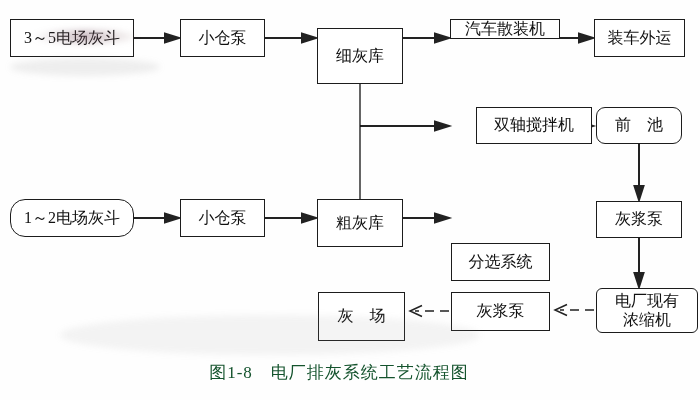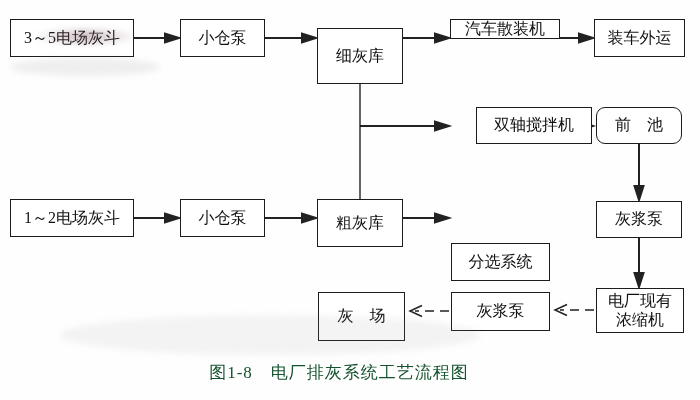--- a/index.html
+++ b/index.html
@@ -104,29 +104,29 @@
 
   <div class="node" style="left:10px; top:19px; width:124px; height:38px;">3～5电场灰斗</div>
   <div class="node" style="left:180px; top:19px; width:85px; height:38px;">小仓泵</div>
   <div class="node" style="left:317px; top:28px; width:86px; height:56px;">细灰库</div>
   <div class="node" style="left:450px; top:19px; width:110px; height:20px;">汽车散装机</div>
   <div class="node" style="left:594px; top:19px; width:91px; height:38px;">装车外运</div>
 
   <div class="node" style="left:451px; top:107px; width:116px; height:37px;margin-left:25px;">双轴搅拌机</div>
   <div class="node" style="left:596px; top:107px; width:86px; height:37px;border-radius:9px;">前　池</div>
 
-  <div class="node" style="left:10px; top:199px; width:124px; height:38px;">1～2电场灰斗</div>
+  <div class="node" style="left:10px; top:199px; width:124px; height:38px;border-radius:15px;">1～2电场灰斗</div>
   <div class="node" style="left:180px; top:199px; width:85px; height:38px;">小仓泵</div>
   <div class="node" style="left:317px; top:199px; width:86px; height:48px;">粗灰库</div>
   <div class="node" style="left:451px; top:199px; width:99px; height:38px;margin-top:44px;">分选系统</div>
   <div class="node" style="left:596px; top:201px; width:86px; height:37px;">灰浆泵</div>
 
   <div class="node" style="left:318px; top:292px; width:87px; height:49px;">灰　场</div>
   <div class="node" style="left:451px; top:292px; width:99px; height:39px;">灰浆泵</div>
-  <div class="node" style="left:596px; top:288px; width:88px; height:45px;">电厂现有
+  <div class="node" style="left:596px; top:288px; width:102px; height:45px;border-radius:6px;">电厂现有
 浓缩机</div>
 
   <div class="smudge smudge-a"></div>
   <div class="smudge smudge-b"></div>
   <div class="smudge smudge-c"></div>
 
   <div class="caption">图1-8　电厂排灰系统工艺流程图</div>
 </div>
 
 </body></html>

